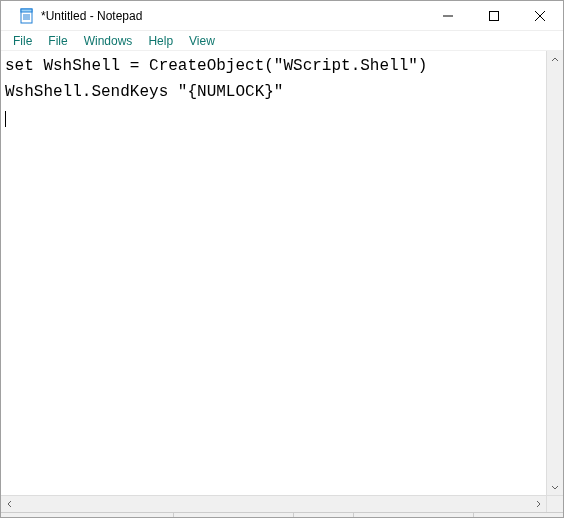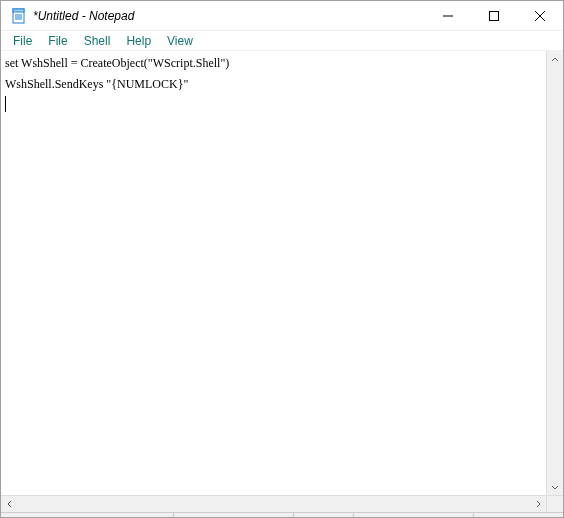--- a/index.html
+++ b/index.html
@@ -10,23 +10,22 @@
     width: 564px;
     height: 518px;
     overflow: hidden;
     border: 1px solid #a0a0a0;
   }
   .titlebar {
     height: 30px;
     background: #fff;
     display: flex;
     align-items: center;
-    padding-left: 10px;
+    padding-left: 18px;
     border-bottom: 1px solid #eee;
-    font-style: italic;
   }
   .notepad-icon {
     width: 16px; height: 16px;
     margin-right: 6px;
     display: inline-flex;
     align-items: center; justify-content: center;
   }
   .title-text {
     flex: 1;
     font-size: 12px;
@@ -101,21 +100,21 @@
   .status-cell.eol { width: 120px; }
   .status-cell.enc { width: 90px; }
   .caret {
     display:inline-block;
     width:1px; height:16px;
     background:#000;
     vertical-align: text-bottom;
     animation: blink 1s steps(1) infinite;
   }
   @keyframes blink { 50% { opacity: 0; } }
-  .editor-content { font-family: Liberation Serif, serif; font-size:12px; line-height:21px; padding:2px 4px; flex:1; overflow:hidden; white-space:pre; }
+  .editor-content { font-family: Liberation Mono, monospace; font-size:16px; line-height:26px; padding:2px 4px; flex:1; overflow:hidden; white-space:pre; }
 </style>
 </head>
 <body>
 
 <div class="titlebar">
   <span class="notepad-icon">
     <svg width="16" height="16" viewBox="0 0 16 16">
       <rect x="2" y="1" width="11" height="14" fill="#fff" stroke="#1e7fd6" stroke-width="1"></rect>
       <rect x="2" y="1" width="11" height="3" fill="#9fd3f6" stroke="#1e7fd6" stroke-width="1"></rect>
       <line x1="4" y1="7" x2="11" y2="7" stroke="#1e7fd6" stroke-width="1"></line>
@@ -140,21 +139,21 @@
           <line x1="0" y1="0" x2="10" y2="10" stroke="currentColor" stroke-width="1"></line>
           <line x1="10" y1="0" x2="0" y2="10" stroke="currentColor" stroke-width="1"></line>
         </svg>
     </div>
   </div>
 </div>
 
 <div class="menubar">
   <span class="menu-item">File</span>
   <span class="menu-item">File</span>
-  <span class="menu-item">Shell</span>
+  <span class="menu-item">Windows</span>
   <span class="menu-item">Help</span>
   <span class="menu-item">View</span>
 </div>
 
 <div class="editor-wrap">
   <div class="editor-content"><span>set WshShell = CreateObject("WScript.Shell")
 WshShell.SendKeys "{NUMLOCK}"
 </span><span class="caret"></span></div>
   <div class="vscroll">
     <div class="arrow">

